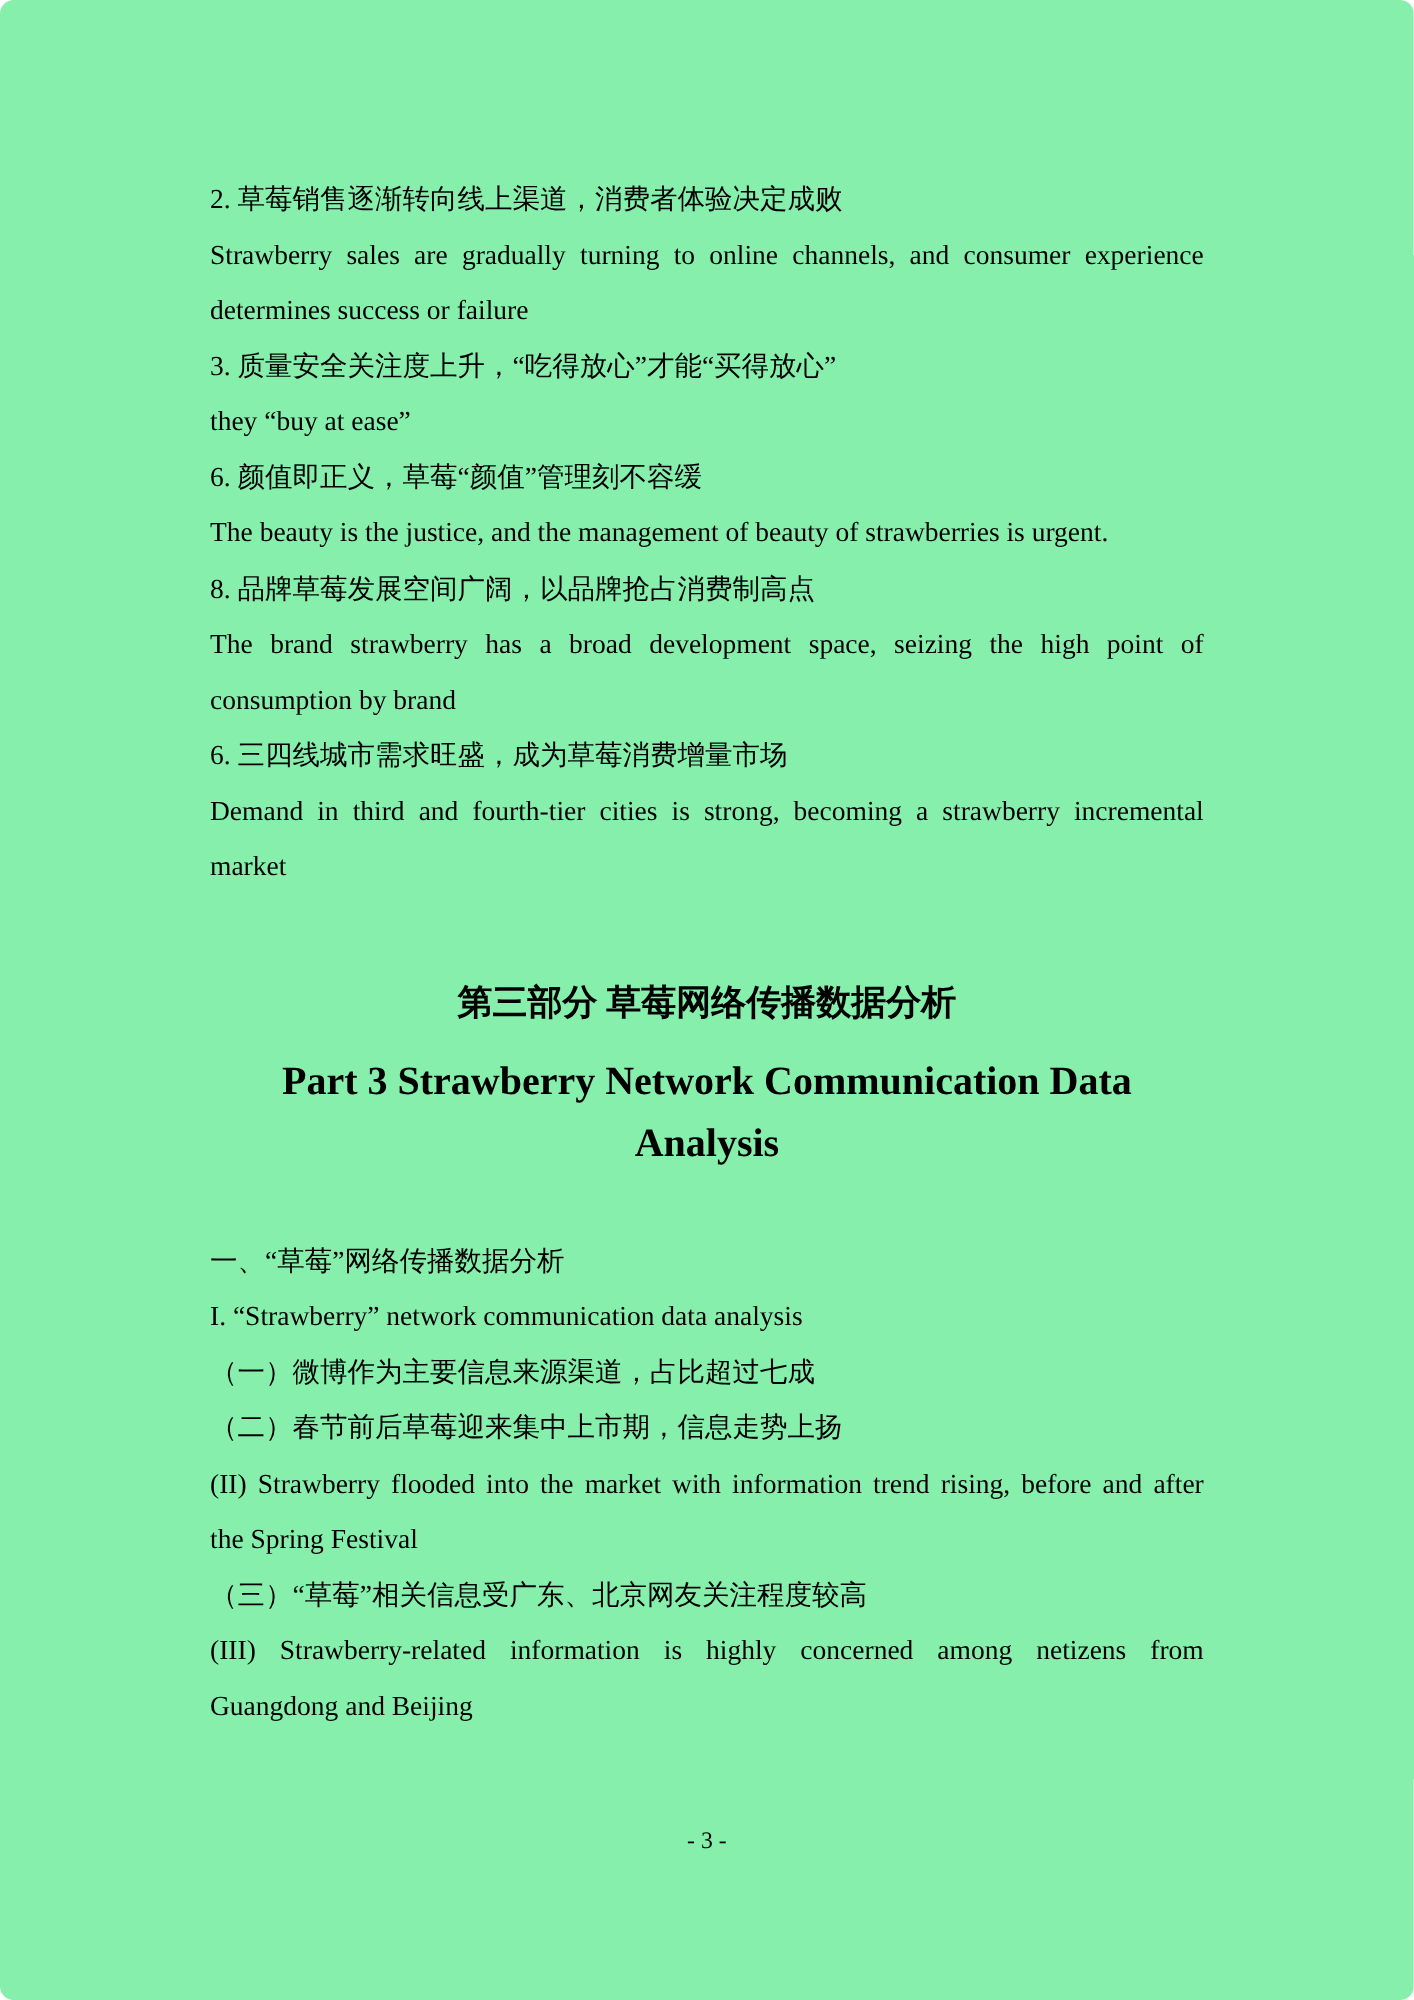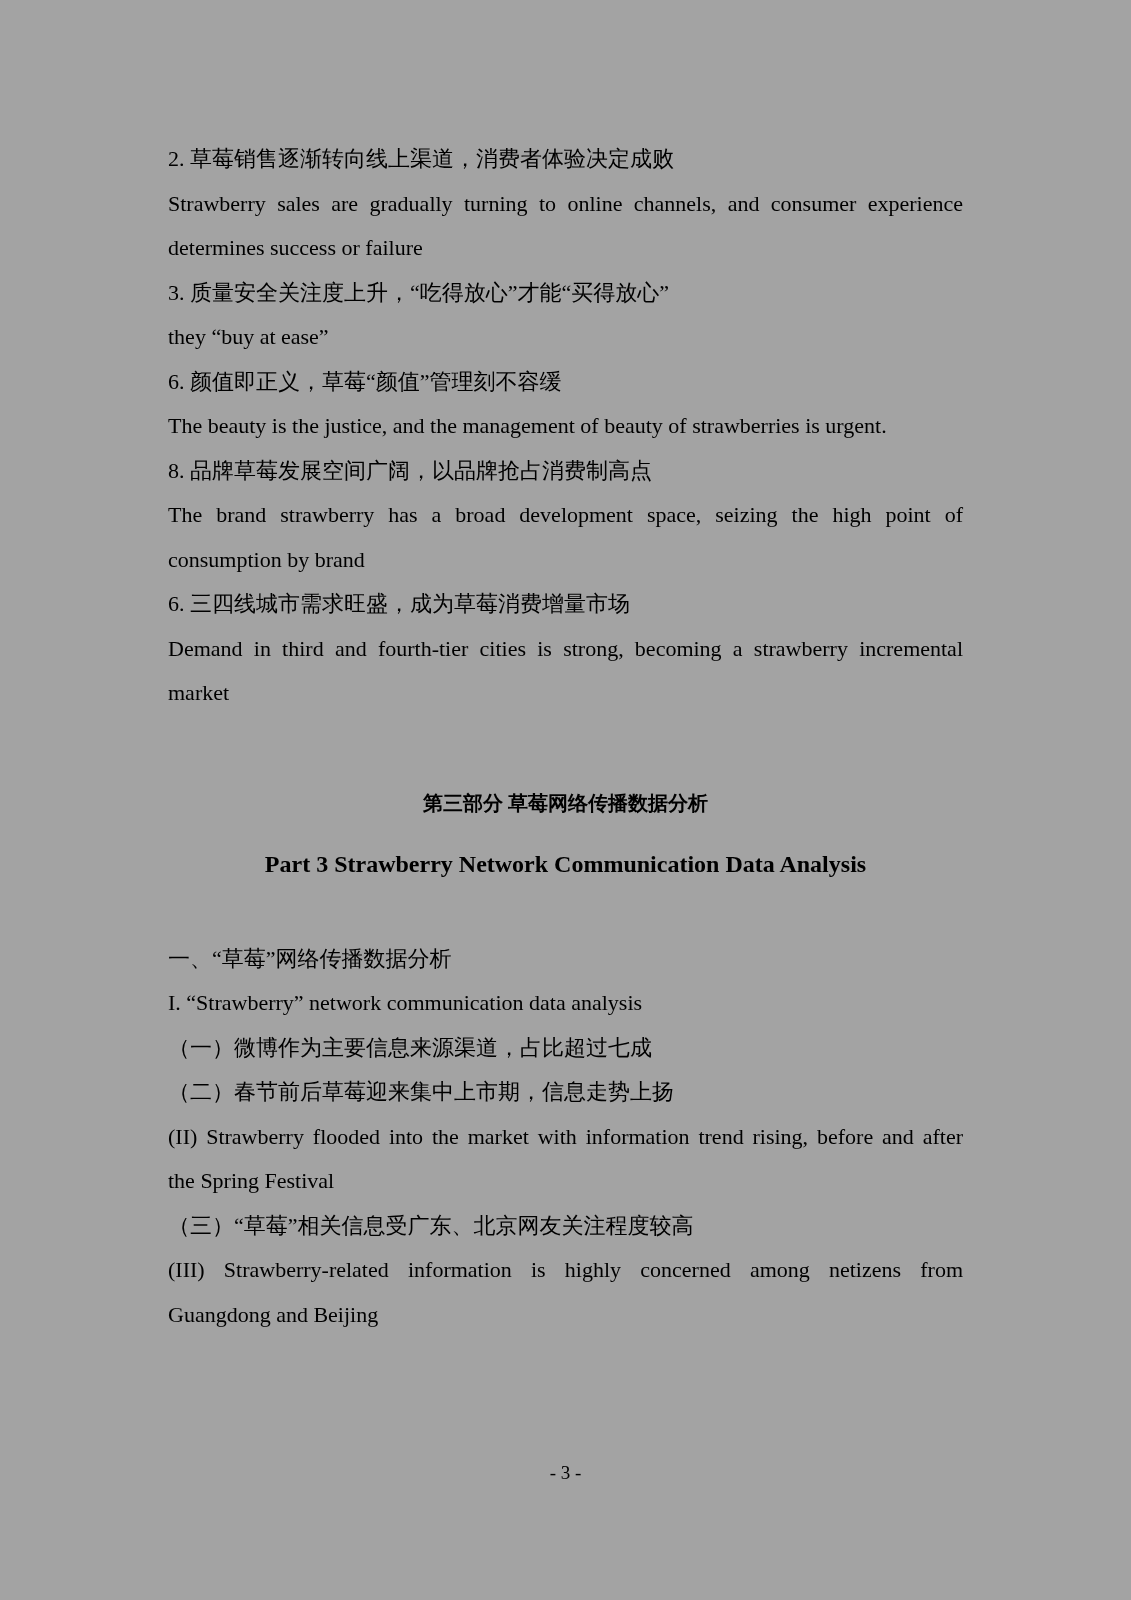--- a/index.html
+++ b/index.html
@@ -9,47 +9,48 @@
     height: 1600px;
     position: relative;
     overflow: hidden;
     font-family: "Liberation Serif", "DejaVu Serif", serif;
     color: #000000;
   }
   .page {
     position: absolute;
     inset: 0;
     padding: 0 168px;
-    background: #a3a3a3;
+    background: #86efac;
+    border-radius: 11px;
   }
   .line {
     font-size: 22px;
     line-height: 44.5px;
     height: 44.5px;
     white-space: nowrap;
     text-align: left;
   }
   .line.justify {
     white-space: normal;
     text-align: justify;
     text-align-last: justify;
     text-justify: inter-word;
   }
   #section1 { padding-top: 137px; }
   #section2 { margin-top: 48px; }
   .heading-cn {
     margin-top: 62px;
-    font-size: 20px;
+    font-size: 28px;
     line-height: 50px;
     font-weight: bold;
     text-align: center;
   }
   .heading-en {
     margin-top: 11px;
-    font-size: 24px;
+    font-size: 32px;
     line-height: 50px;
     font-weight: bold;
     text-align: center;
   }
   .footer {
     position: absolute;
     top: 1462px;
     left: 0;
     right: 0;
     text-align: center;

